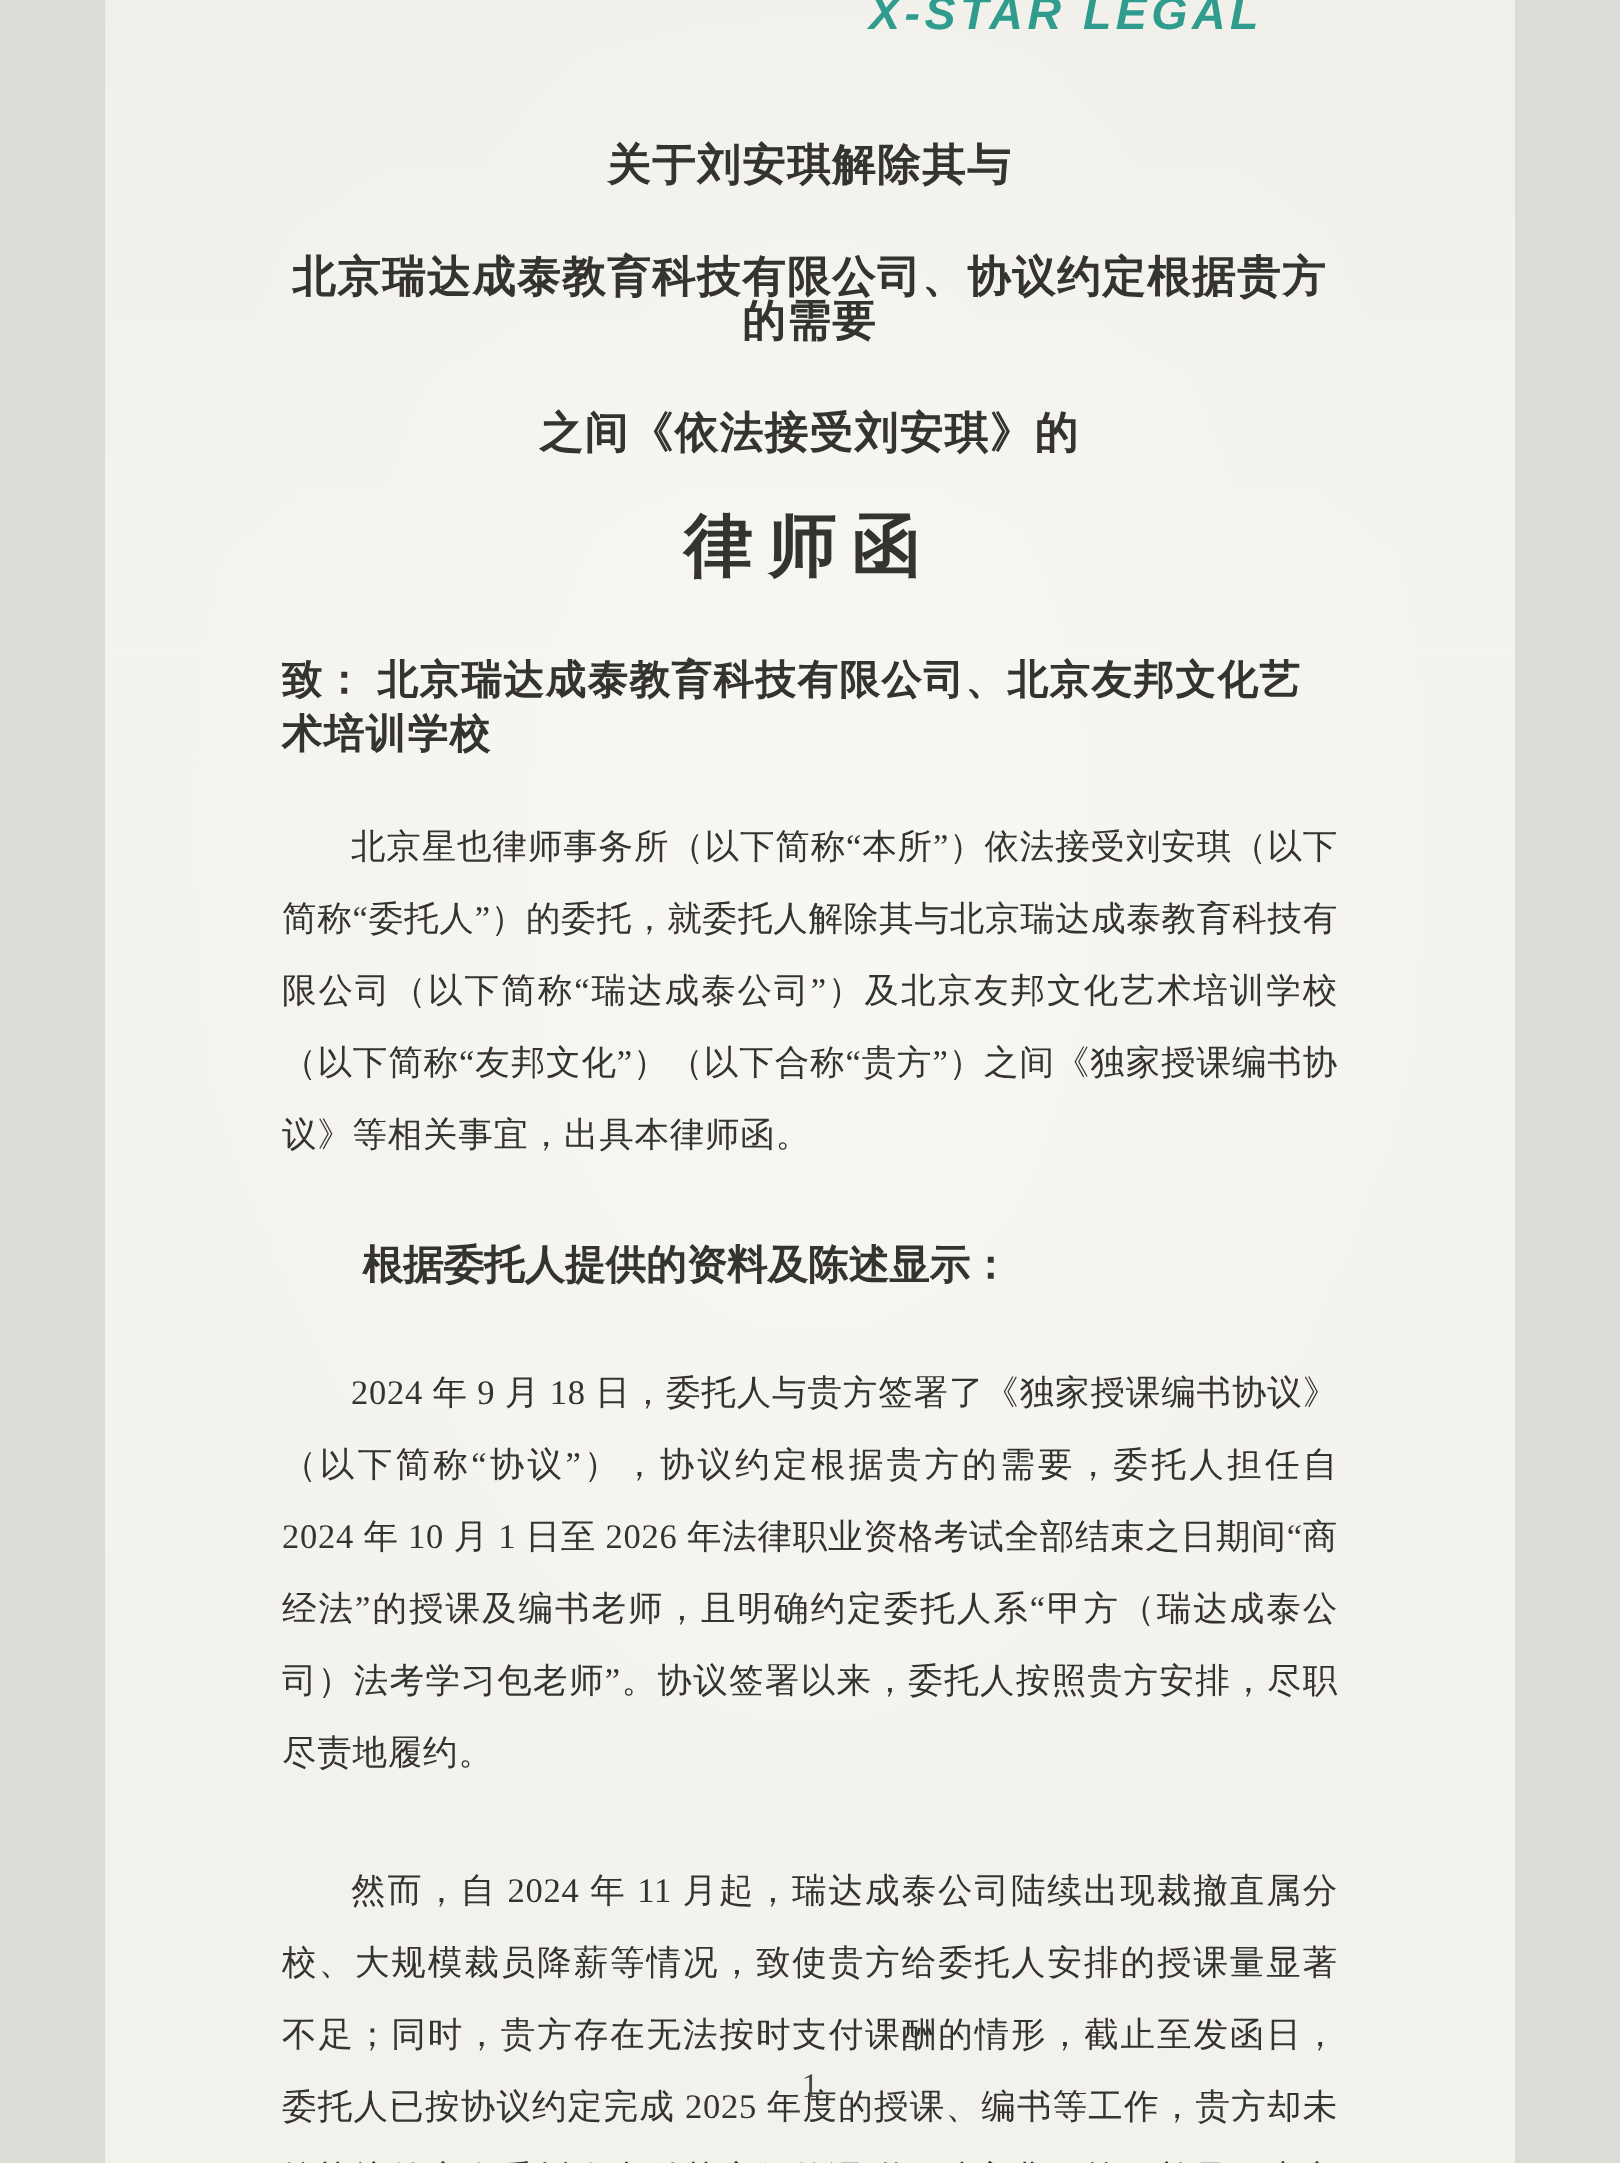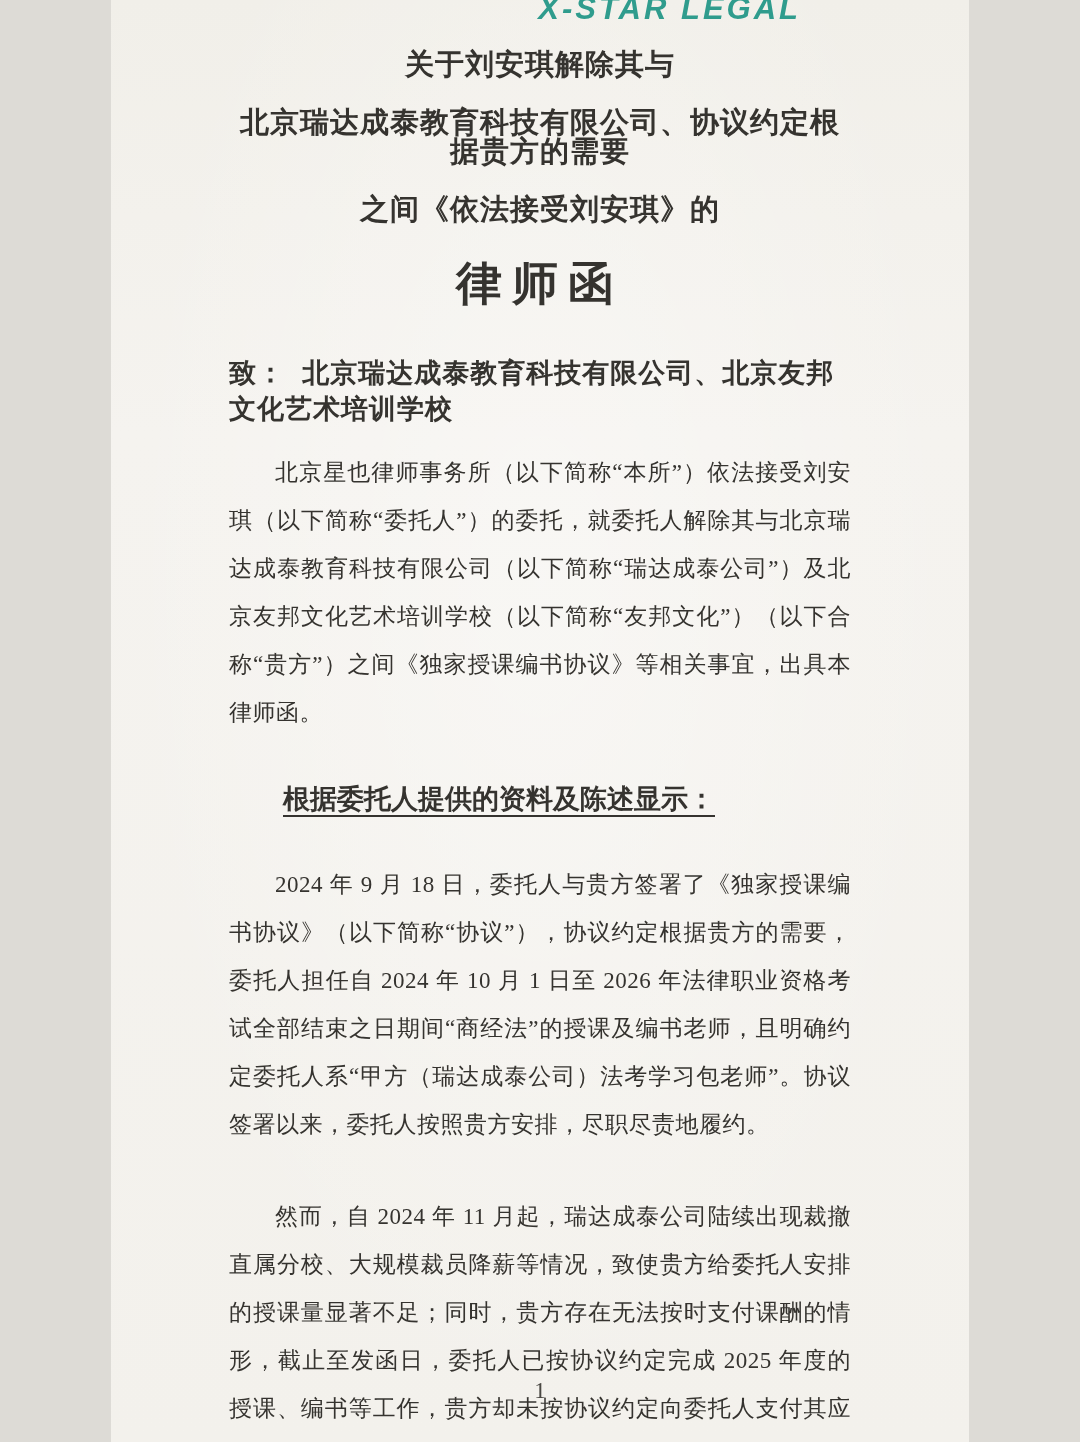--- a/index.html
+++ b/index.html
@@ -4,21 +4,21 @@
 <style>
   :root{
     --paper:#f4f2ee;
     --ink:#35332f;
     --brand_teal:#2f9c8d;
     --stamp_red:#bf4a3c;
   }
   html,body{margin:0;padding:0;background:#dddbd6;}
   .page{
     position:relative;
-    width:858px;height:1442px;
+    width:940px;height:1442px;
     margin:0 auto;
     background:
       radial-gradient(ellipse at 50% 40%, rgba(255,255,255,.35), rgba(0,0,0,0) 70%),
       linear-gradient(180deg,#f1efe9 0%, #f5f3ef 30%, #f3f1ec 100%);
     overflow:hidden;
     font-family:"Liberation Serif","DejaVu Serif",serif;
     color:var(--ink);
   }
   .logo{
     position:absolute;
@@ -33,51 +33,50 @@
   }
   .content{
     padding:50px 118px 0 118px;
   }
   .title-block{text-align:center;font-weight:bold;}
   .title-line{
     font-size:29px;
     line-height:1.0;
     margin-bottom:29px;
     letter-spacing:1px;
+    margin-top:46px;
   }
   .doc-type{
     font-size:46px;
     font-weight:bold;
     letter-spacing:10px;
     margin-top:22px;
     margin-bottom:40px;
   }
   .recipient{
     font-size:27px;
     font-weight:bold;
     letter-spacing:1px;
-    margin-bottom:22px;
-    font-family:Liberation Mono, monospace;
+    margin-bottom:34px;
   }
   .body-text p{
     font-size:23px;
     line-height:48px;
     text-align:justify;
     text-indent:2em;
     letter-spacing:0.5px;
     margin:0 0 44px 0;
   }
   .section-heading{
     font-size:27px;
     font-weight:bold;
     text-indent:2em;
     margin:0 0 44px 0;
   }
   .section-heading span{
-    text-decoration:underline;
     text-underline-offset:7px;
   }
   .page-number{
     position:absolute;
     bottom:38px;
     left:0;right:0;
     text-align:center;
     font-size:23px;
     color:#4a4843;
   }

